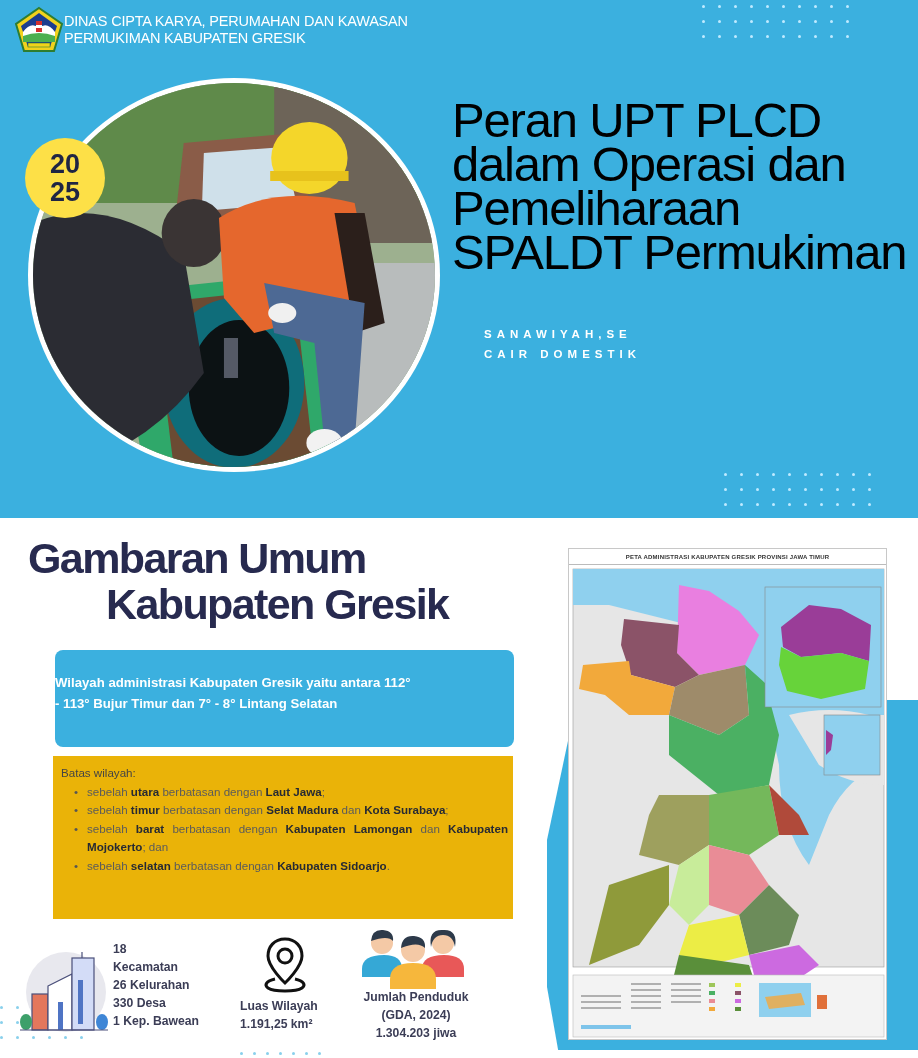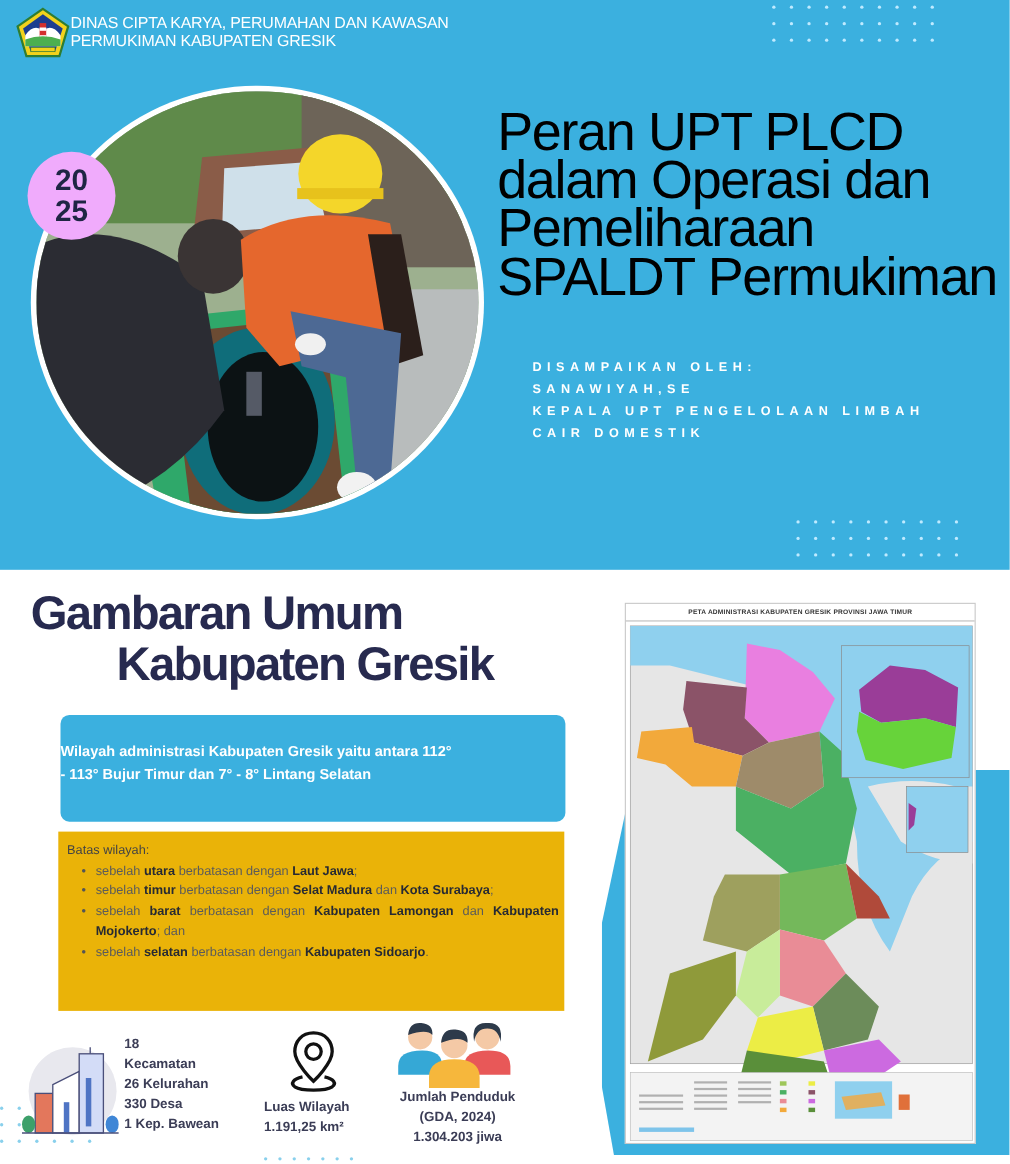--- a/index.html
+++ b/index.html
@@ -14,21 +14,21 @@
 
   .dots { position: absolute; display: grid; grid-template-columns: repeat(10, 16px); grid-auto-rows: 15px; }
   .dots span { width: 3px; height: 3px; border-radius: 50%; background: #bfeaff; display: block; margin: 5px 0 0 6px; }
   .dots.top { left: 696px; top: 0px; }
   .dots.bottom { left: 718px; top: 468px; }
 
   .photo-wrap { position: absolute; left: 28px; top: 78px; width: 412px; height: 394px; border-radius: 50%; background: #ffffff; padding: 5px; }
   .photo { width: 100%; height: 100%; border-radius: 50%; overflow: hidden; position: relative; background: #8fa596; }
   .photo svg { width: 100%; height: 100%; display: block; }
 
-  .year-badge { position: absolute; left: 25px; top: 138px; width: 80px; height: 80px; border-radius: 50%; background: #f0abfc;
+  .year-badge { position: absolute; left: 25px; top: 138px; width: 80px; height: 80px; border-radius: 50%; background: #fde047;
     display: flex; flex-direction: column; align-items: center; justify-content: center; color: #1f2544; font-weight: bold; font-size: 27px; line-height: 28px; }
 
   .title { position: absolute; left: 452px; top: 98px; width: 460px; color: #000000; font-weight: normal; font-size: 49px; line-height: 44px; letter-spacing: -1.2px; }
   .presenter { position: absolute; left: 484px; top: 324px; color: #ffffff; font-weight: bold; font-size: 11.5px; line-height: 20px; letter-spacing: 5px; }
 
   
   .section-title { position: absolute; left: 28px; top: 535px; color: #272a4f; font-weight: bold; font-size: 43px; line-height: 46px; letter-spacing: -1.6px; }
   .section-title .l2 { display: block; padding-left: 78px; }
 
   .coord-box { position: absolute; left: 55px; top: 650px; width: 459px; height: 97px; background: #3bb0df; border-radius: 8px;
@@ -149,23 +149,21 @@
   </div>
 
   <h1 class="title">
     <div>Peran UPT PLCD</div>
     <div>dalam Operasi dan</div>
     <div>Pemeliharaan</div>
     <div>SPALDT Permukiman</div>
   </h1>
 
   <div class="presenter">
-    <div>DISAMPAIKAN OLEH:</div>
     <div>SANAWIYAH,SE</div>
-    <div>KEPALA UPT PENGELOLAAN LIMBAH</div>
     <div>CAIR DOMESTIK</div>
   </div>
 
   <div class="dots bottom">
     <span></span>
       <span></span>
       <span></span>
       <span></span>
       <span></span>
       <span></span>

